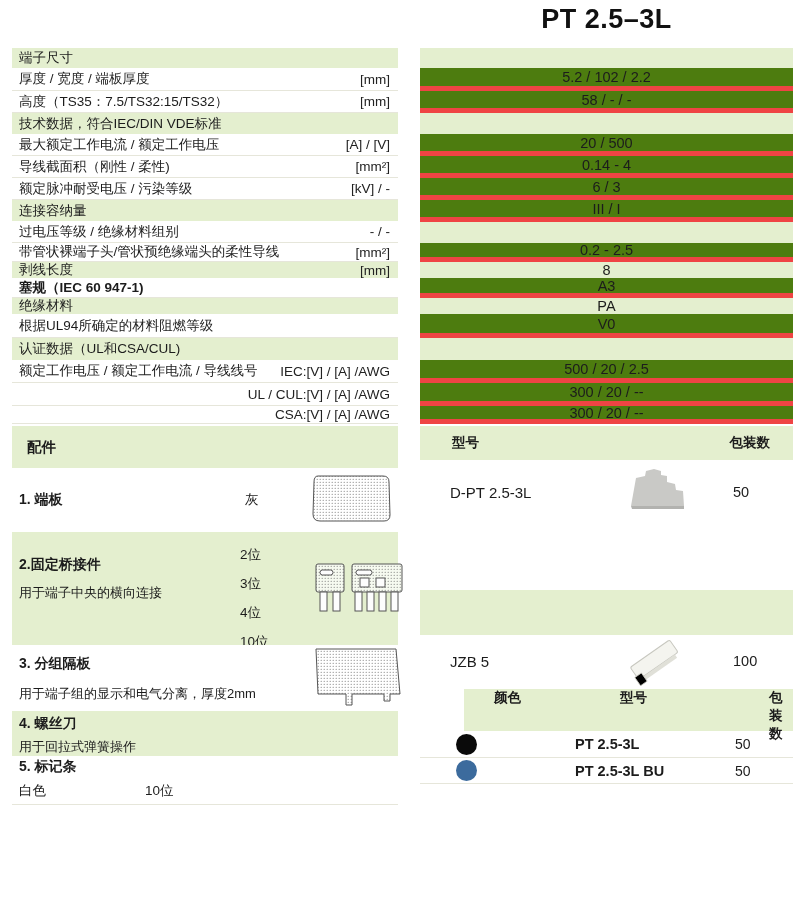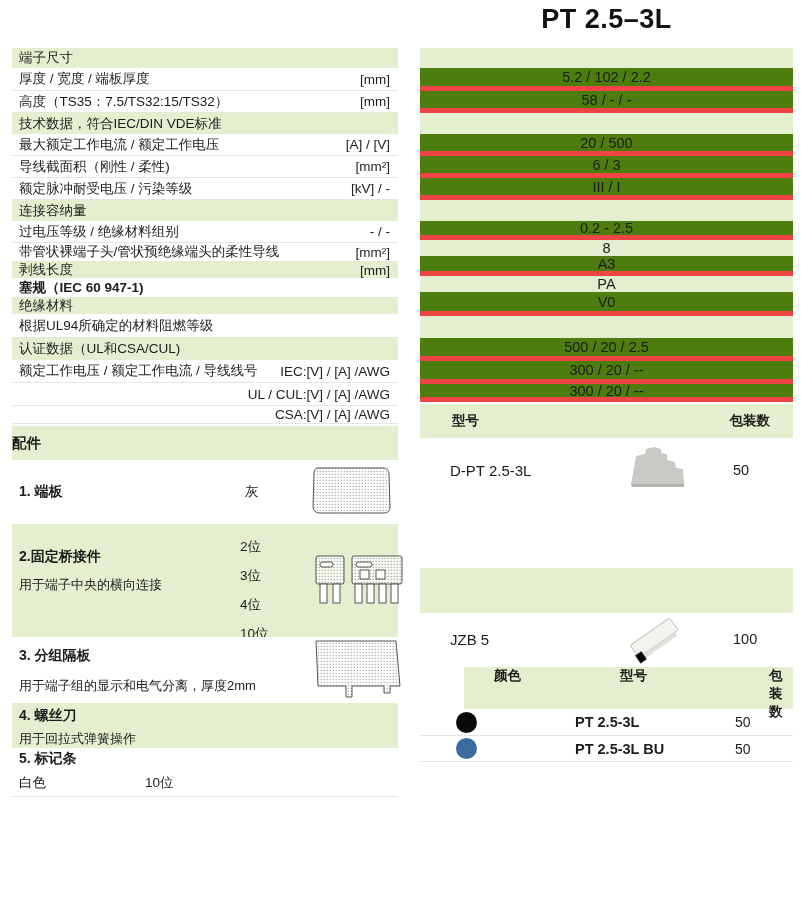--- a/index.html
+++ b/index.html
@@ -12,22 +12,22 @@
   .green{background:#e4efcf;}
   .srow{display:flex;align-items:center;justify-content:space-between;
         padding:0 8px 0 7px;font-size:13.5px;box-sizing:border-box;white-space:nowrap;}
   .srow.white{background:#fff;border-bottom:1px solid #e6e6da;}
   .hdr .lbl{font-weight:normal;}
   .b{font-weight:bold;}
   .unit{font-size:13.5px;color:#222;}
   .vrow{display:flex;align-items:center;justify-content:center;font-size:14.5px;
         box-sizing:border-box;}
   .vrow.white{background:#4d7c0f;border-bottom:5px solid #ef4444;}
-  .acc-header{display:flex;align-items:center;box-sizing:border-box;height:34px;
-        margin-top:2px;padding-left:0;font-size:14.5px;font-weight:bold;}
+  .acc-header{display:flex;align-items:center;box-sizing:border-box;height:42px;
+        margin-top:2px;padding-left:15px;font-size:14.5px;font-weight:bold;}
   .racc-header{display:flex;align-items:center;justify-content:space-between;box-sizing:border-box;
         height:34px;margin-top:2px;padding:0 23px 0 32px;font-size:13.5px;font-weight:bold;}
   .acc-row{position:relative;box-sizing:border-box;}
   .acc-title{position:absolute;left:7px;font-size:14px;font-weight:bold;white-space:nowrap;}
   .acc-desc{position:absolute;left:7px;font-size:13px;white-space:nowrap;}
   .acc-note{position:absolute;font-size:13.5px;}
   .acc-pos{position:absolute;left:228px;font-size:13.5px;line-height:29px;text-align:left;}
   .acc-img{position:absolute;}
   .racc-row{display:flex;align-items:center;box-sizing:border-box;}
   .racc-model{width:185px;padding-left:30px;font-size:15px;box-sizing:border-box;white-space:nowrap;}
@@ -215,20 +215,23 @@
     <div class="vrow white" style="height:22px">
         <span>58 / - / -</span>
       </div>
     <div class="vrow green" style="height:21px">
         <span></span>
       </div>
     <div class="vrow white" style="height:22px">
         <span>20 / 500</span>
       </div>
     <div class="vrow white" style="height:22px">
+        <span>0.14 - 4</span>
+      </div>
+    <div class="vrow white" style="height:22px">
         <span>6 / 3</span>
       </div>
     <div class="vrow white" style="height:22px">
         <span>III / I</span>
       </div>
     <div class="vrow green" style="height:21px">
         <span></span>
       </div>
     <div class="vrow white" style="height:19px">
         <span>0.2 - 2.5</span>

